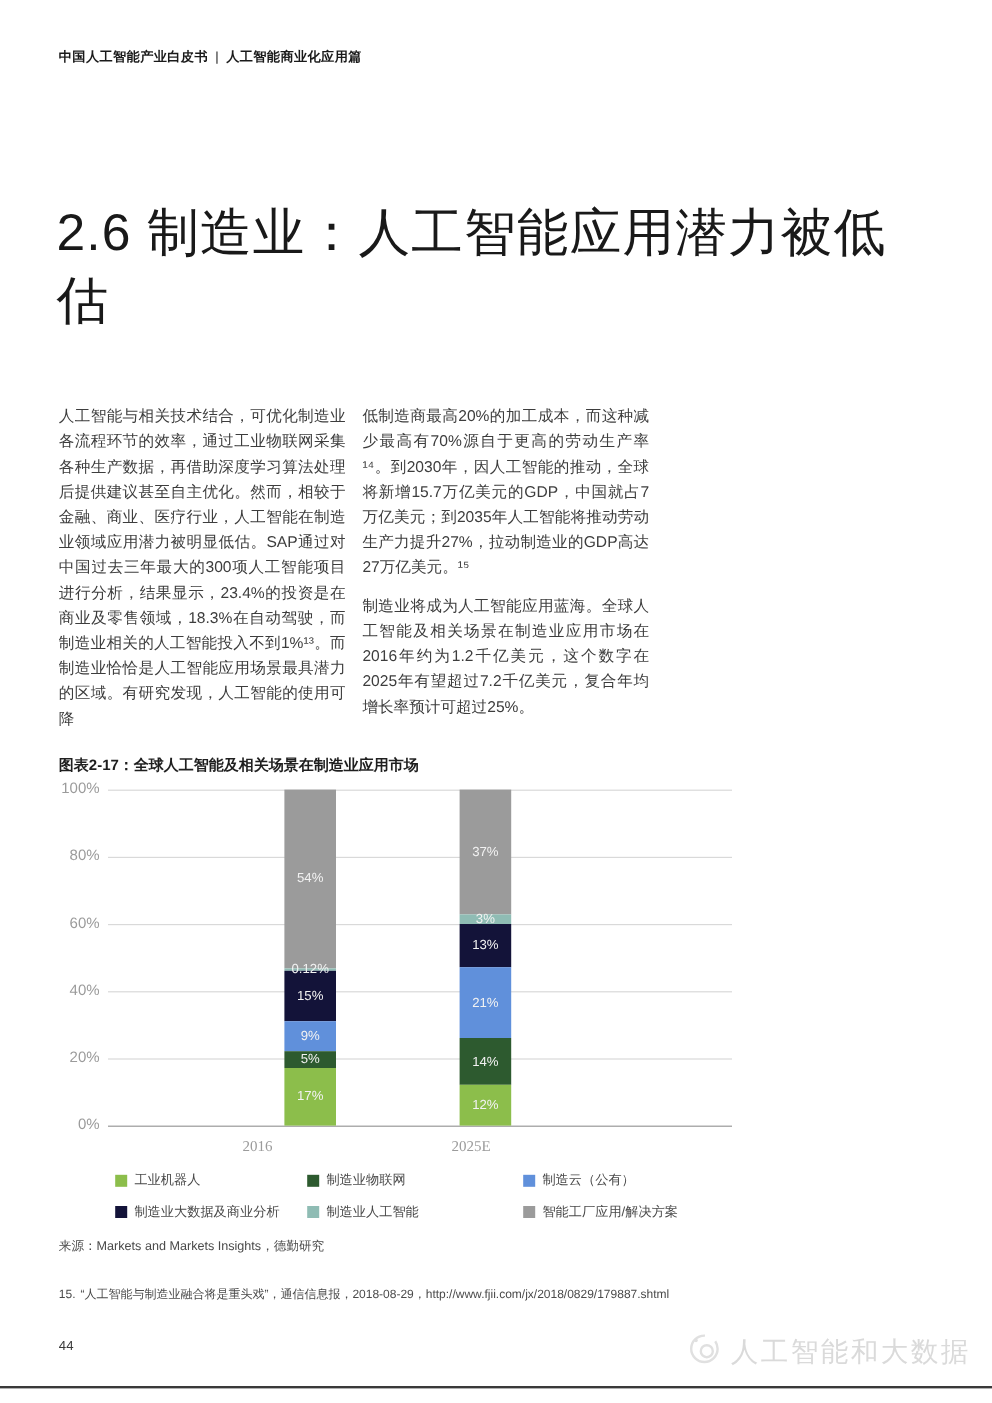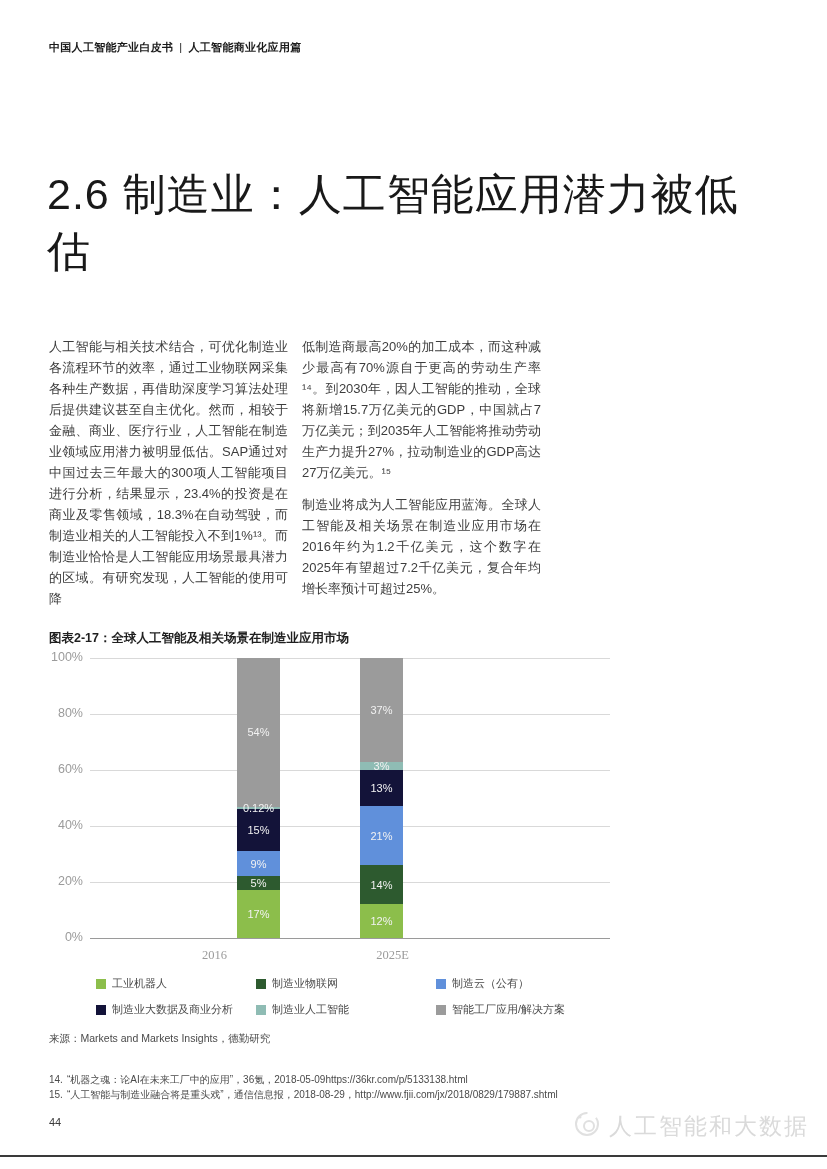--- a/index.html
+++ b/index.html
@@ -95,21 +95,21 @@
             <div class="seg-label">9%</div>
           </div>
           <div class="seg" style="height: 14px; background: rgb(45, 90, 47);">
             <div class="seg-label">5%</div>
           </div>
           <div class="seg" style="height: 47.6px; background: rgb(140, 190, 75);">
             <div class="seg-label">17%</div>
           </div>
         </div>
         <div class="xtick" style="left: 124.5px;">2016</div>
-        <div class="bar" style="left: 270px; width: 43px;">
+        <div class="bar" style="left: 293px; width: 43px;">
           <div class="seg" style="height: 103.6px; background: rgb(155, 155, 155);">
             <div class="seg-label">37%</div>
           </div>
           <div class="seg" style="height: 8.4px; background: rgb(143, 188, 180);">
             <div class="seg-label">3%</div>
           </div>
           <div class="seg" style="height: 36.4px; background: rgb(19, 19, 57);">
             <div class="seg-label">13%</div>
           </div>
           <div class="seg" style="height: 58.8px; background: rgb(96, 144, 219);">
@@ -149,21 +149,20 @@
       </div>
       <div class="legend-item">
         <span class="legend-swatch" style="background: rgb(155, 155, 155);"></span>
         <span>智能工厂应用/解决方案</span>
       </div>
     </div>
 
   <div class="abs" id="chart-source">来源：Markets and Markets Insights，德勤研究</div>
 
   <div class="abs" id="footnotes">
-    <div class="footnote"><span class="fn-num">14.</span><span>“机器之魂：论AI在未来工厂中的应用”，36氪，2018-05-09https://36kr.com/p/5133138.html</span></div>
     <div class="footnote"><span class="fn-num">15.</span><span>“人工智能与制造业融合将是重头戏”，通信信息报，2018-08-29，http://www.fjii.com/jx/2018/0829/179887.shtml</span></div>
   </div>
 
   <div class="abs" id="page-number">44</div>
 
   <div class="abs" id="footer-brand">
     <span>
       <svg width="28" height="28" viewBox="0 0 28 28">
         <circle cx="14" cy="14" r="11" fill="none" stroke="#e0e0e0" stroke-width="2" stroke-dasharray="52 10"></circle>
         <circle cx="16" cy="16" r="5" fill="none" stroke="#e0e0e0" stroke-width="2"></circle>

